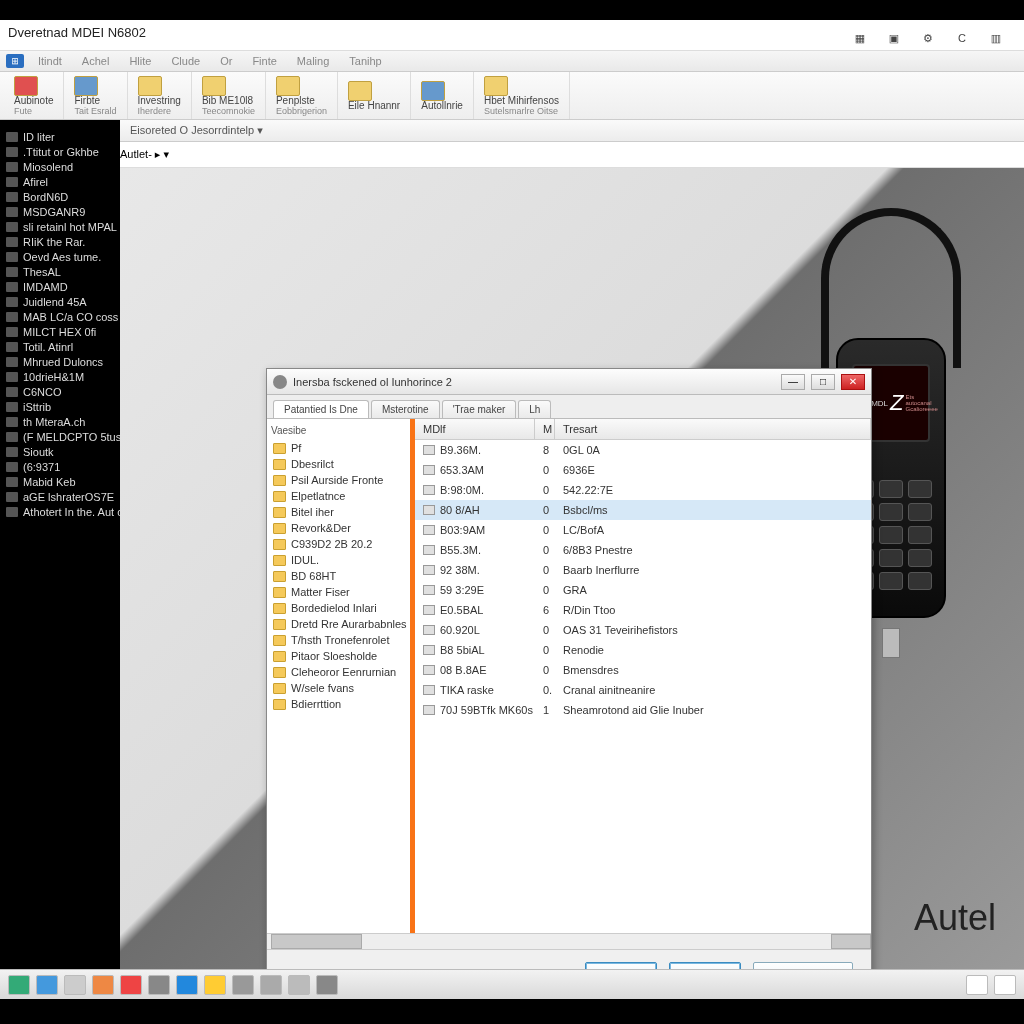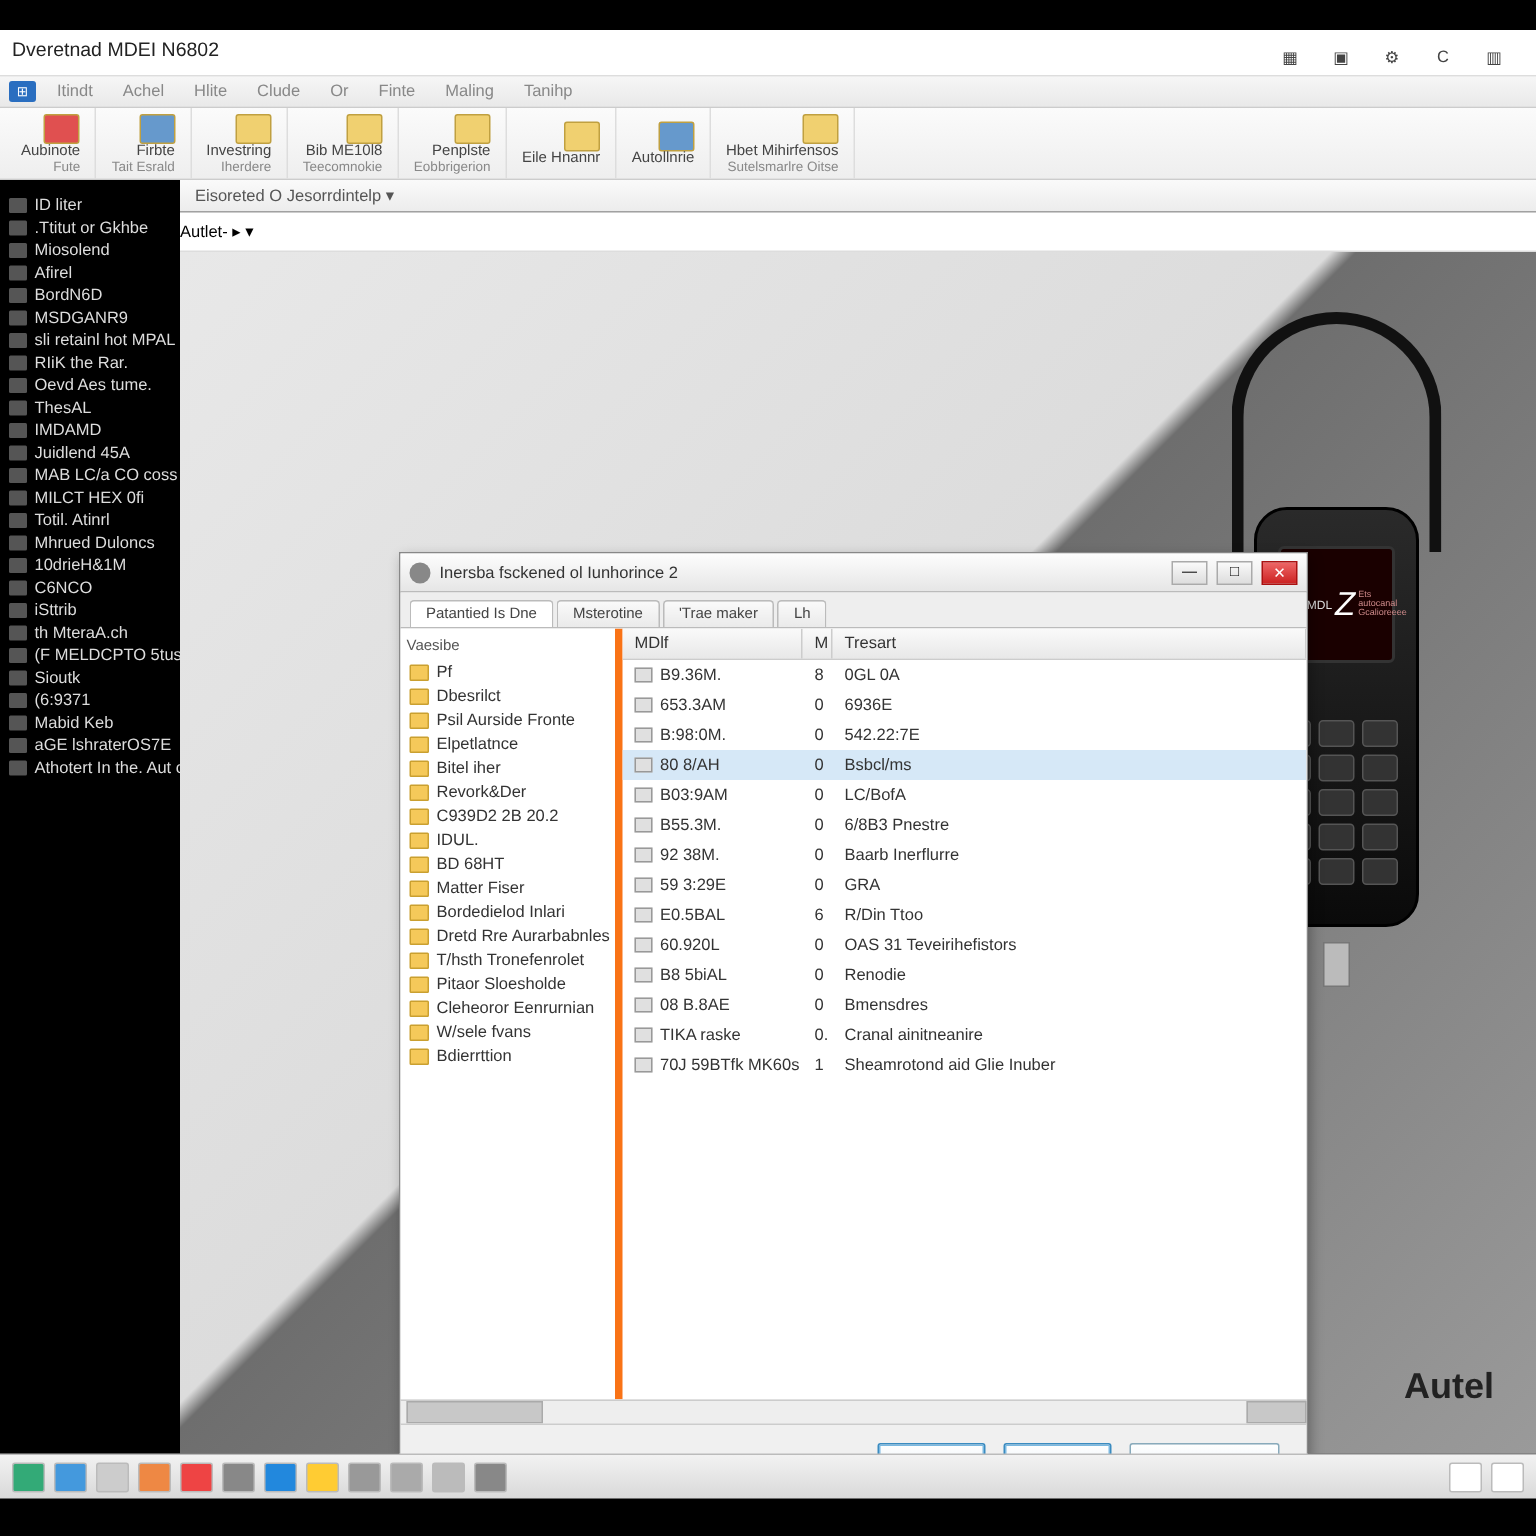--- a/index.html
+++ b/index.html
@@ -6,31 +6,31 @@
 html,body{width:1024px;height:1024px;background:#000;overflow:hidden}
 .screen{width:1024px;height:1024px;background:#000;position:relative}
 .top-white{position:absolute;top:20px;left:0;right:0;height:100px;background:#fff}
 .titlebar{position:absolute;top:25px;left:8px;font-size:13px;color:#222}
 .tr-icons{position:absolute;top:30px;right:20px;display:flex;gap:18px}
 .tr-icons span{width:16px;height:16px;display:inline-flex;align-items:center;justify-content:center;color:#444}
 .menubar{position:absolute;top:50px;left:0;right:0;height:22px;background:linear-gradient(#f6f6f6,#e9e9e9);border-top:1px solid #ddd;border-bottom:1px solid #ccc;display:flex;align-items:center;padding-left:6px;gap:4px}
 .menubar .qa{width:18px;height:14px;background:#2a6ec0;color:#fff;font-size:9px;display:flex;align-items:center;justify-content:center;border-radius:2px}
 .menubar .mi{color:#888;padding:2px 10px;font-size:11px}
 .ribbon{position:absolute;top:72px;left:0;right:0;height:48px;background:linear-gradient(#fbfbfb,#eee);border-bottom:1px solid #ccc;display:flex;align-items:center;padding-left:4px}
-.rgrp{display:flex;flex-direction:column;align-items:flex-end;padding:0 10px;border-right:1px solid #ddd;height:100%;justify-content:center;gap:0}
+.rgrp{display:flex;flex-direction:column;align-items:flex-start;padding:0 10px;border-right:1px solid #ddd;height:100%;justify-content:center;gap:0}
 .rgrp .ico{width:24px;height:20px;background:#f0d070;border:1px solid #c0a040;border-radius:2px;display:flex;align-items:center;justify-content:center}
 .rgrp .lbl{font-size:10px;color:#444;line-height:1}
 .rgrp .sub{font-size:9px;color:#888}
 .crumbs{position:absolute;top:120px;left:120px;right:0;height:22px;background:linear-gradient(#fafafa,#ececec);border-bottom:1px solid #ccc;display:flex;align-items:center;padding-left:10px;gap:10px;color:#555}
 .abar{position:absolute;top:142px;left:120px;right:0;height:26px;background:#fff;border-bottom:1px solid #ddd;display:flex;align-items:center;gap:8px;color:#000000;font-size:12px}
 .lsb{position:absolute;top:120px;left:0;width:120px;bottom:55px;background:#000;color:#ddd;padding:8px 6px;overflow:hidden}
 .lsb .row{display:flex;align-items:center;gap:5px;margin:3px 0;font-size:10px;white-space:nowrap}
 .lsb .ic{width:12px;height:10px;background:#555;border-radius:1px;flex:0 0 12px}
 .canvas{position:absolute;top:168px;left:120px;right:0;bottom:55px;background:linear-gradient(135deg,#e8e8e8 0%,#dcdcdc 45%,#6e6e6e 46%,#9a9a9a 100%)}
-.brand{position:absolute;right:28px;bottom:30px;font-size:24px;color:#222;font-weight:700}
+.brand{position:absolute;right:28px;bottom:30px;font-size:36px;color:#222;font-weight:400}
 .device{position:absolute;right:58px;top:40px;width:150px;height:480px}
 .cable{position:absolute;top:0;left:50%;width:140px;height:160px;border:8px solid #111;border-bottom:none;border-radius:80px 80px 0 0;transform:translateX(-50%)}
 .body{position:absolute;top:130px;left:50%;transform:translateX(-50%);width:110px;height:280px;background:linear-gradient(#2a2a2a,#0a0a0a);border-radius:22px;border:2px solid #000}
 .scr{position:absolute;top:24px;left:14px;right:14px;height:78px;background:#1a0000;border:2px solid #333;border-radius:4px;display:flex;flex-direction:row;align-items:center;justify-content:center;color:#ddd;font-size:8px;gap:2px}
 .scr .logo{font-size:9px;color:#ccc}
 .scr .z{font-size:22px;font-style:italic;color:#fff}
 .kp{position:absolute;top:140px;left:12px;right:12px;display:grid;grid-template-columns:repeat(3,1fr);gap:5px}
 .kp .k{height:18px;background:#333;border:1px solid #555;border-radius:3px}
 .usb{position:absolute;top:420px;left:50%;transform:translateX(-50%);width:18px;height:30px;background:#bbb;border:1px solid #777}
 .dlg{position:absolute;top:200px;left:146px;width:606px;height:630px;background:#f4f4f4;border:1px solid #888;box-shadow:2px 3px 8px rgba(0,0,0,.3);display:flex;flex-direction:column}

